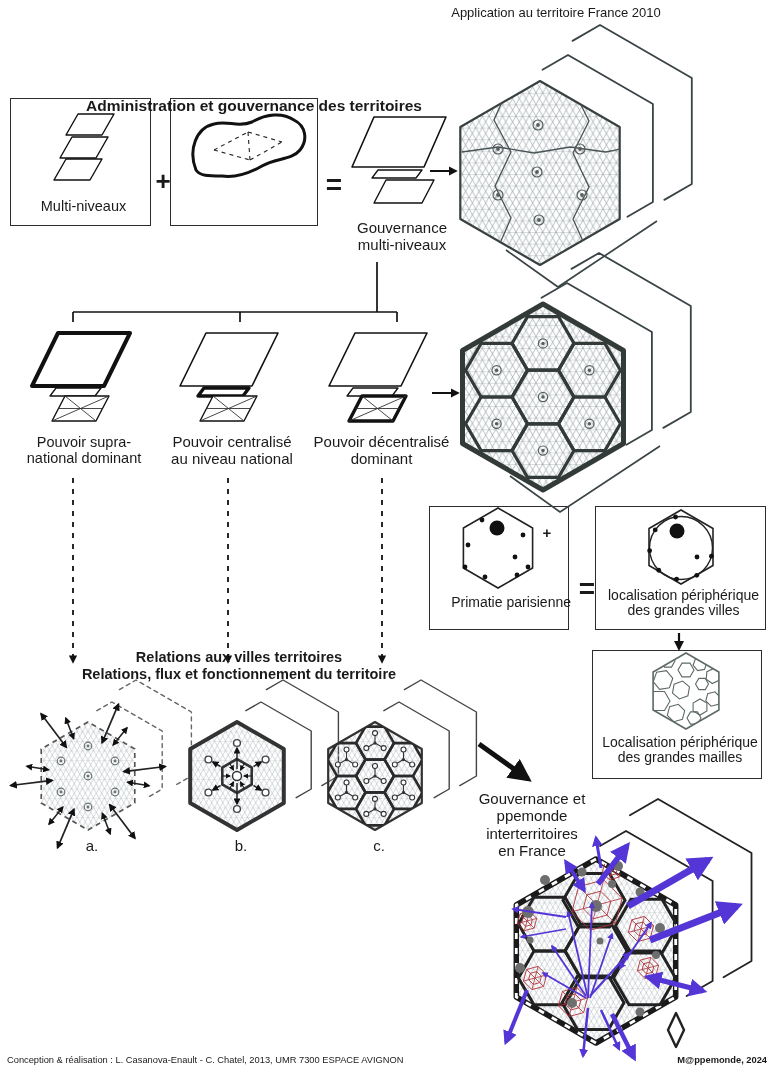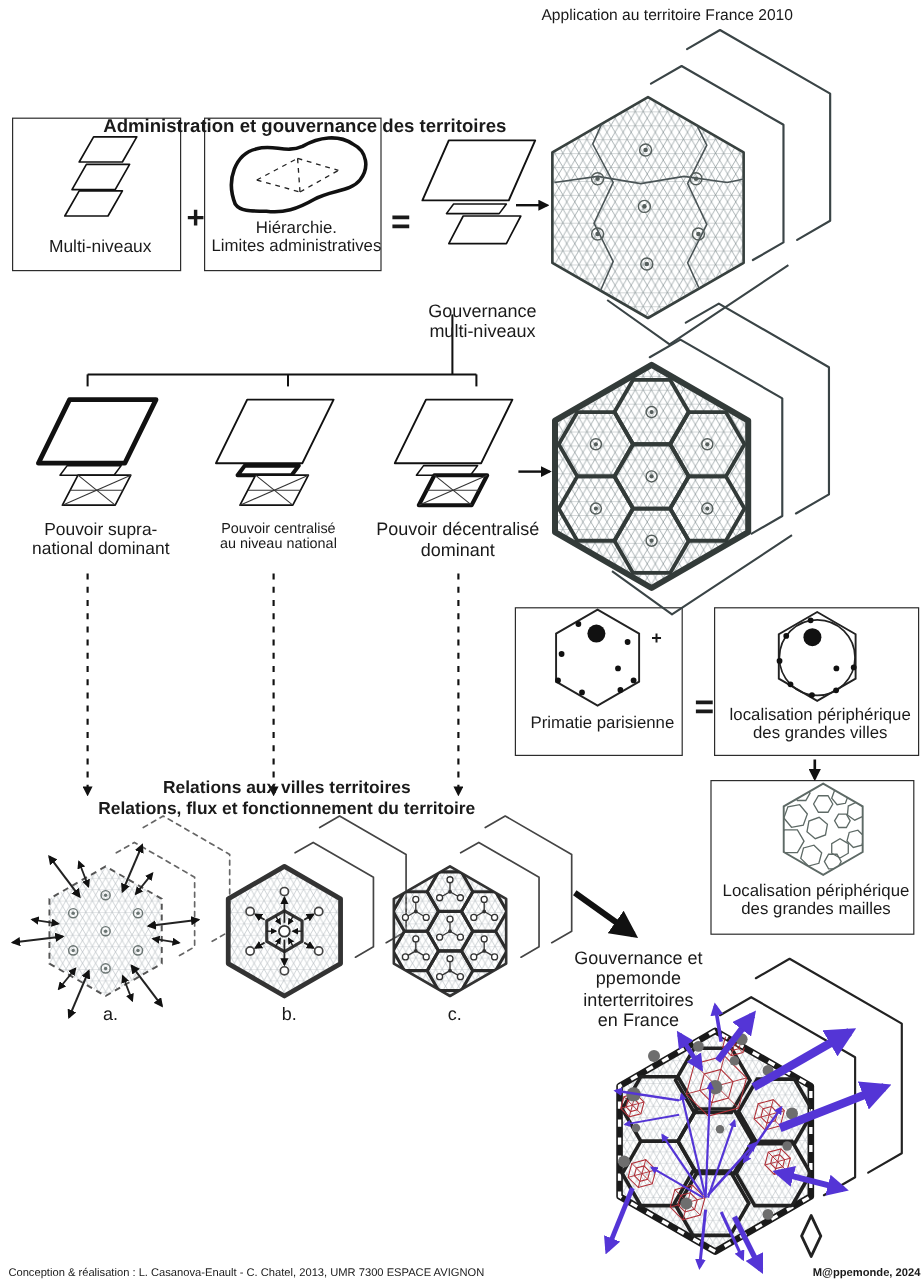--- a/index.html
+++ b/index.html
@@ -440,50 +440,46 @@
       </g>
     <g id="g-misc"></g>
   </svg>
 
   <div class="txt-layer">
     <div class="t c" style="left:402px;top:6px;width:300px;font-size:13px;">Application au territoire France 2010</div>
     <div class="t c b" style="left:60px;top:61px;width:380px;font-size:15.5px;">Administration et gouvernance des territoires</div>
 
     <div class="t c" style="left:10px;top:198px;width:139px;font-size:14.5px;">Multi-niveaux</div>
     <div class="t c b" style="left:144px;top:131px;width:30px;font-size:26px;">+</div>
-    <div class="t c" style="left:170px;top:182px;width:146px;font-size:14px;line-height:1.1;">
-      <span style="display:block">Hiérarchie.</span>
-      <span style="display:block">Limites administratives</span>
-    </div>
     <div class="t c b" style="left:315px;top:133px;width:30px;font-size:28px;">=</div>
-    <div class="t c" style="left:340px;top:219px;width:116px;font-size:15px;line-height:1.15;margin-top:32px;">
+    <div class="t c" style="left:340px;top:219px;width:116px;font-size:15px;line-height:1.15;">
       <span style="display:block">Gouvernance</span>
       <span style="display:block">multi-niveaux</span>
     </div>
 
     <div class="t c" style="left:10px;top:434px;width:140px;font-size:14.5px;">
       <span style="display:block">Pouvoir supra-</span>
       <span style="display:block">national dominant</span>
     </div>
-    <div class="t c" style="left:158px;top:434px;width:140px;font-size:12px;">
+    <div class="t c" style="left:158px;top:434px;width:140px;font-size:15px;">
       <span style="display:block">Pouvoir centralisé</span>
       <span style="display:block">au niveau national</span>
     </div>
     <div class="t c" style="left:305px;top:434px;width:145px;font-size:15px;">
       <span style="display:block">Pouvoir décentralisé</span>
       <span style="display:block">dominant</span>
     </div>
 
     <div class="t c b" style="left:40px;top:613px;width:390px;font-size:14.5px;line-height:1.15;">
       <span style="display:block">Relations aux villes territoires</span>
       <span style="display:block">Relations, flux et fonctionnement du territoire</span>
     </div>
 
     <div class="t c b" style="left:533px;top:489px;width:20px;font-size:15px;">+</div>
-    <div class="t c" style="left:429px;top:595px;width:138px;font-size:14px;">Primatie parisienne</div>
+    <div class="t c" style="left:429px;top:595px;width:138px;font-size:14px;text-align:right;">Primatie parisienne</div>
     <div class="t c b" style="left:568px;top:537px;width:30px;font-size:28px;">=</div>
     <div class="t c" style="left:595px;top:588px;width:169px;font-size:14px;line-height:1.1;">
       <span style="display:block">localisation périphérique</span>
       <span style="display:block">des grandes villes</span>
     </div>
     <div class="t c" style="left:592px;top:735px;width:168px;font-size:14px;line-height:1.1;">
       <span style="display:block">Localisation périphérique</span>
       <span style="display:block">des grandes mailles</span>
     </div>
 

